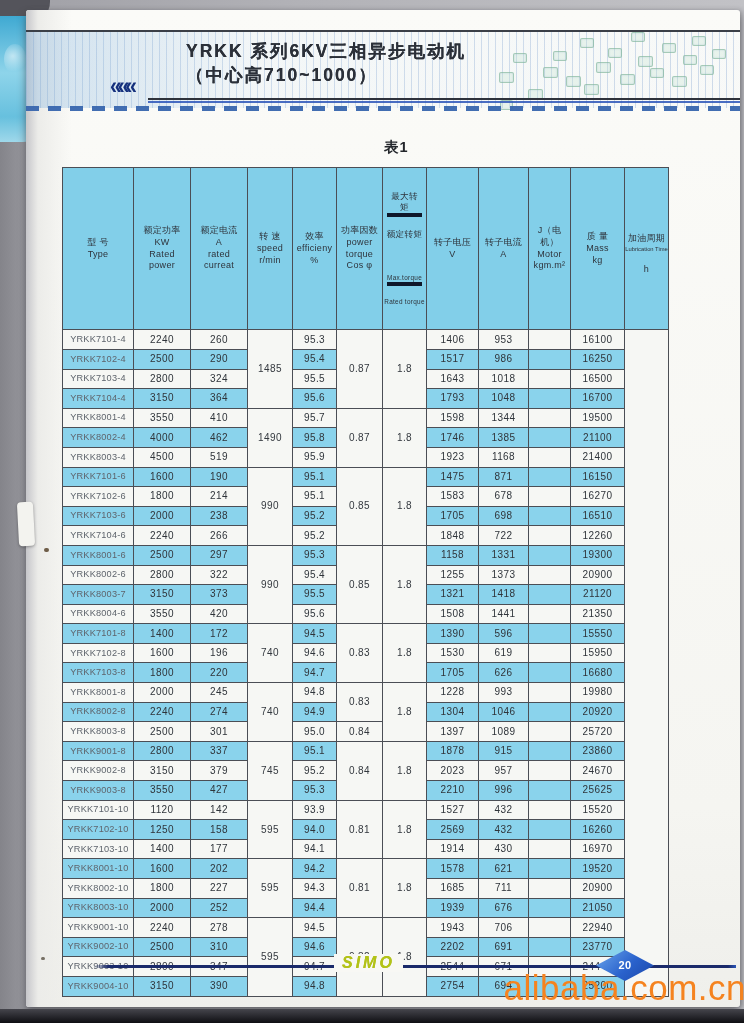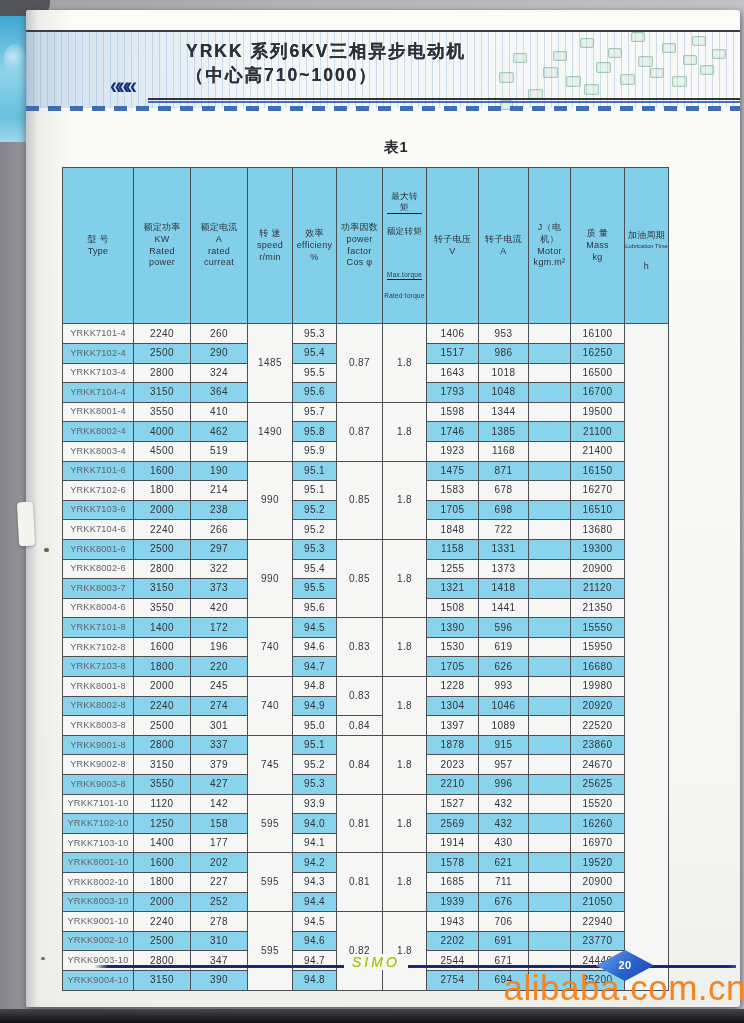--- a/index.html
+++ b/index.html
@@ -51,31 +51,31 @@
   .tblwrap{position:absolute;left:36px;top:157px;}
   table{border-collapse:collapse;table-layout:fixed;width:606px;background:transparent;}
   col.c1{width:71px}col.c2{width:57px}col.c3{width:57px}col.c4{width:45px}col.c5{width:44px}
   col.c6{width:46px}col.c7{width:44px}col.c8{width:52px}col.c9{width:50px}col.c10{width:42px}
   col.c11{width:54px}col.c12{width:44px}
   th,td{border:1px solid #4b4e55;padding:0;text-align:center;vertical-align:middle;}
   thead th{height:59px;background:#82cfe9;color:#2e333b;font-weight:500;font-size:9px;
     line-height:1.3;white-space:pre-line;letter-spacing:.3px;}
   thead th .small-en{display:block;font-size:5.8px;letter-spacing:0;line-height:1.4;}
   .frac span{display:block;font-size:8.6px;line-height:1.25;}
-  .frac .fr-top{border-bottom:1px solid #0f172a;margin:0 4px;}
+  .frac .fr-top{border-bottom:4px solid #0f172a;margin:0 4px;}
   .frac.en span{font-size:6.4px;}
   tbody td{height:18.6px;font-size:10px;line-height:1;color:#2f343a;letter-spacing:.4px;}
   tbody td.model{font-size:9.2px;color:#5e646c;letter-spacing:.2px;}
   tbody tr.b td.stripe{background:#8ad3ec;}
   tbody tr.w td.stripe{background:#f6f7f4;}
   tbody td.merge{background:#f6f7f4;font-size:10px;color:#33383e;}
   
   .footer-line{position:absolute;left:68px;right:4px;top:955px;height:2.5px;
     background:linear-gradient(90deg,rgba(26,42,106,0),#1a2a6a 14px,#1a2a6a calc(100% - 8px),#2b55b8);}
-  .simo{position:absolute;left:318px;top:944px;font-size:14px;font-weight:normal;font-style:italic;
+  .simo{position:absolute;left:308px;top:944px;font-size:16px;font-weight:bold;font-style:italic;
     color:#b3c318;letter-spacing:3px;background:#f8f8f4;padding:0 8px;z-index:2;text-shadow:0 0 .5px #a9b910;}
   .diamond{position:absolute;left:570px;top:940px;width:58px;height:31px;z-index:2;
     background:linear-gradient(135deg,#6ba6ec,#2a62cc 55%,#1b47a8);
     clip-path:polygon(50% 0,100% 50%,50% 100%,0 50%);}
   .diamond span{display:block;width:100%;text-align:center;line-height:31px;color:#fff;
     font-size:11px;font-weight:bold;letter-spacing:.5px;}
   .watermark{position:absolute;right:-6px;top:958px;font-size:35px;color:#f5831f;
     letter-spacing:.5px;white-space:nowrap;z-index:3;}
 </style>
 </head>
@@ -149,21 +149,21 @@
 rated
 curreat</th>
           <th>转 速
 speed
 r/min</th>
           <th>效率
 efficieny
 %</th>
           <th>功率因数
 power
-factor
+torque
 Cos φ</th>
           <th>
             <div class="frac">
               <span class="fr-top">最大转矩</span>
               <span>额定转矩</span>
             </div>
             <div class="frac en">
               <span class="fr-top">Max.torque</span>
               <span>Rated torque</span>
             </div>
@@ -297,21 +297,21 @@
             <td class="stripe">16510</td>
           </tr>
           <tr class="w">
             <td class="stripe model">YRKK7104-6</td>
             <td class="stripe">2240</td>
             <td class="stripe">266</td>
             <td class="stripe">95.2</td>
             <td class="stripe">1848</td>
             <td class="stripe">722</td>
             <td class="stripe"></td>
-            <td class="stripe">13680</td>
+            <td class="stripe">12260</td>
           </tr>
           <tr class="b">
             <td class="stripe model">YRKK8001-6</td>
             <td class="stripe">2500</td>
             <td class="stripe">297</td>
             <td class="merge" rowspan="4">990</td>
             <td class="stripe">95.3</td>
             <td class="merge" rowspan="4">0.85</td>
             <td class="merge" rowspan="4">1.8</td>
             <td class="stripe">1158</td>
@@ -407,21 +407,21 @@
           </tr>
           <tr class="w">
             <td class="stripe model">YRKK8003-8</td>
             <td class="stripe">2500</td>
             <td class="stripe">301</td>
             <td class="stripe">95.0</td>
             <td class="merge" rowspan="1">0.84</td>
             <td class="stripe">1397</td>
             <td class="stripe">1089</td>
             <td class="stripe"></td>
-            <td class="stripe">22520</td>
+            <td class="stripe">25720</td>
           </tr>
           <tr class="b">
             <td class="stripe model">YRKK9001-8</td>
             <td class="stripe">2800</td>
             <td class="stripe">337</td>
             <td class="merge" rowspan="3">745</td>
             <td class="stripe">95.1</td>
             <td class="merge" rowspan="3">0.84</td>
             <td class="merge" rowspan="3">1.8</td>
             <td class="stripe">1878</td>

